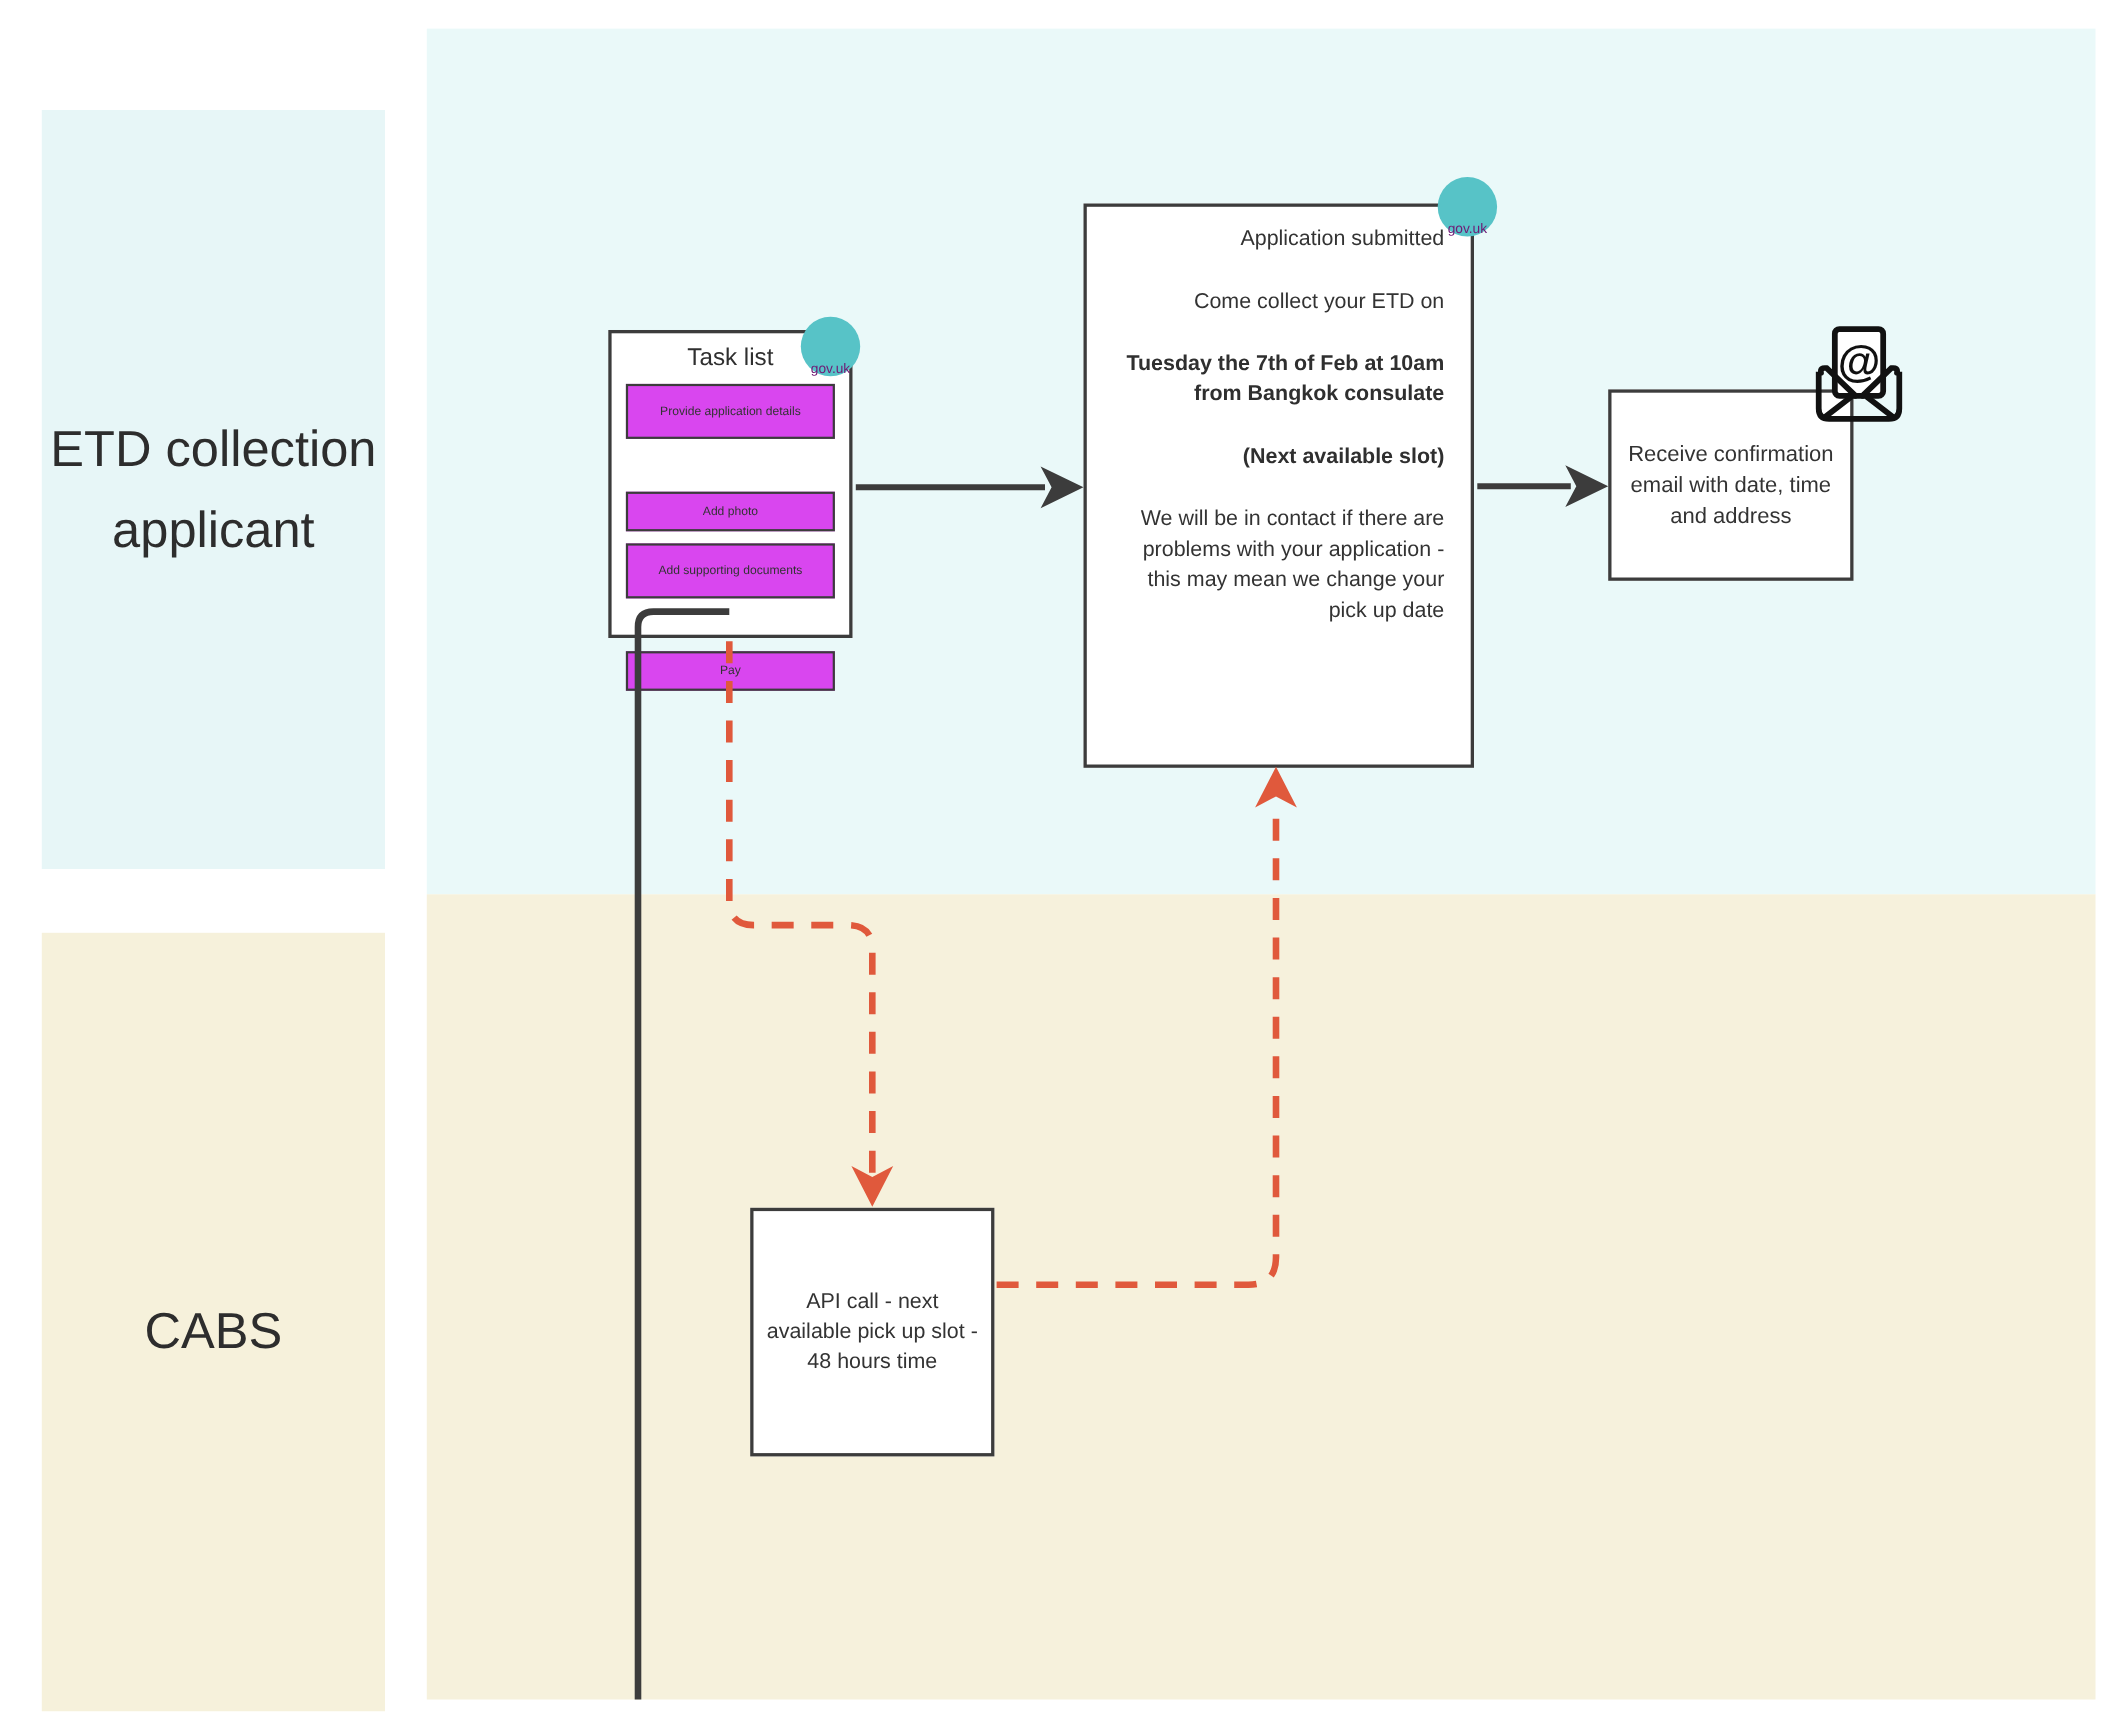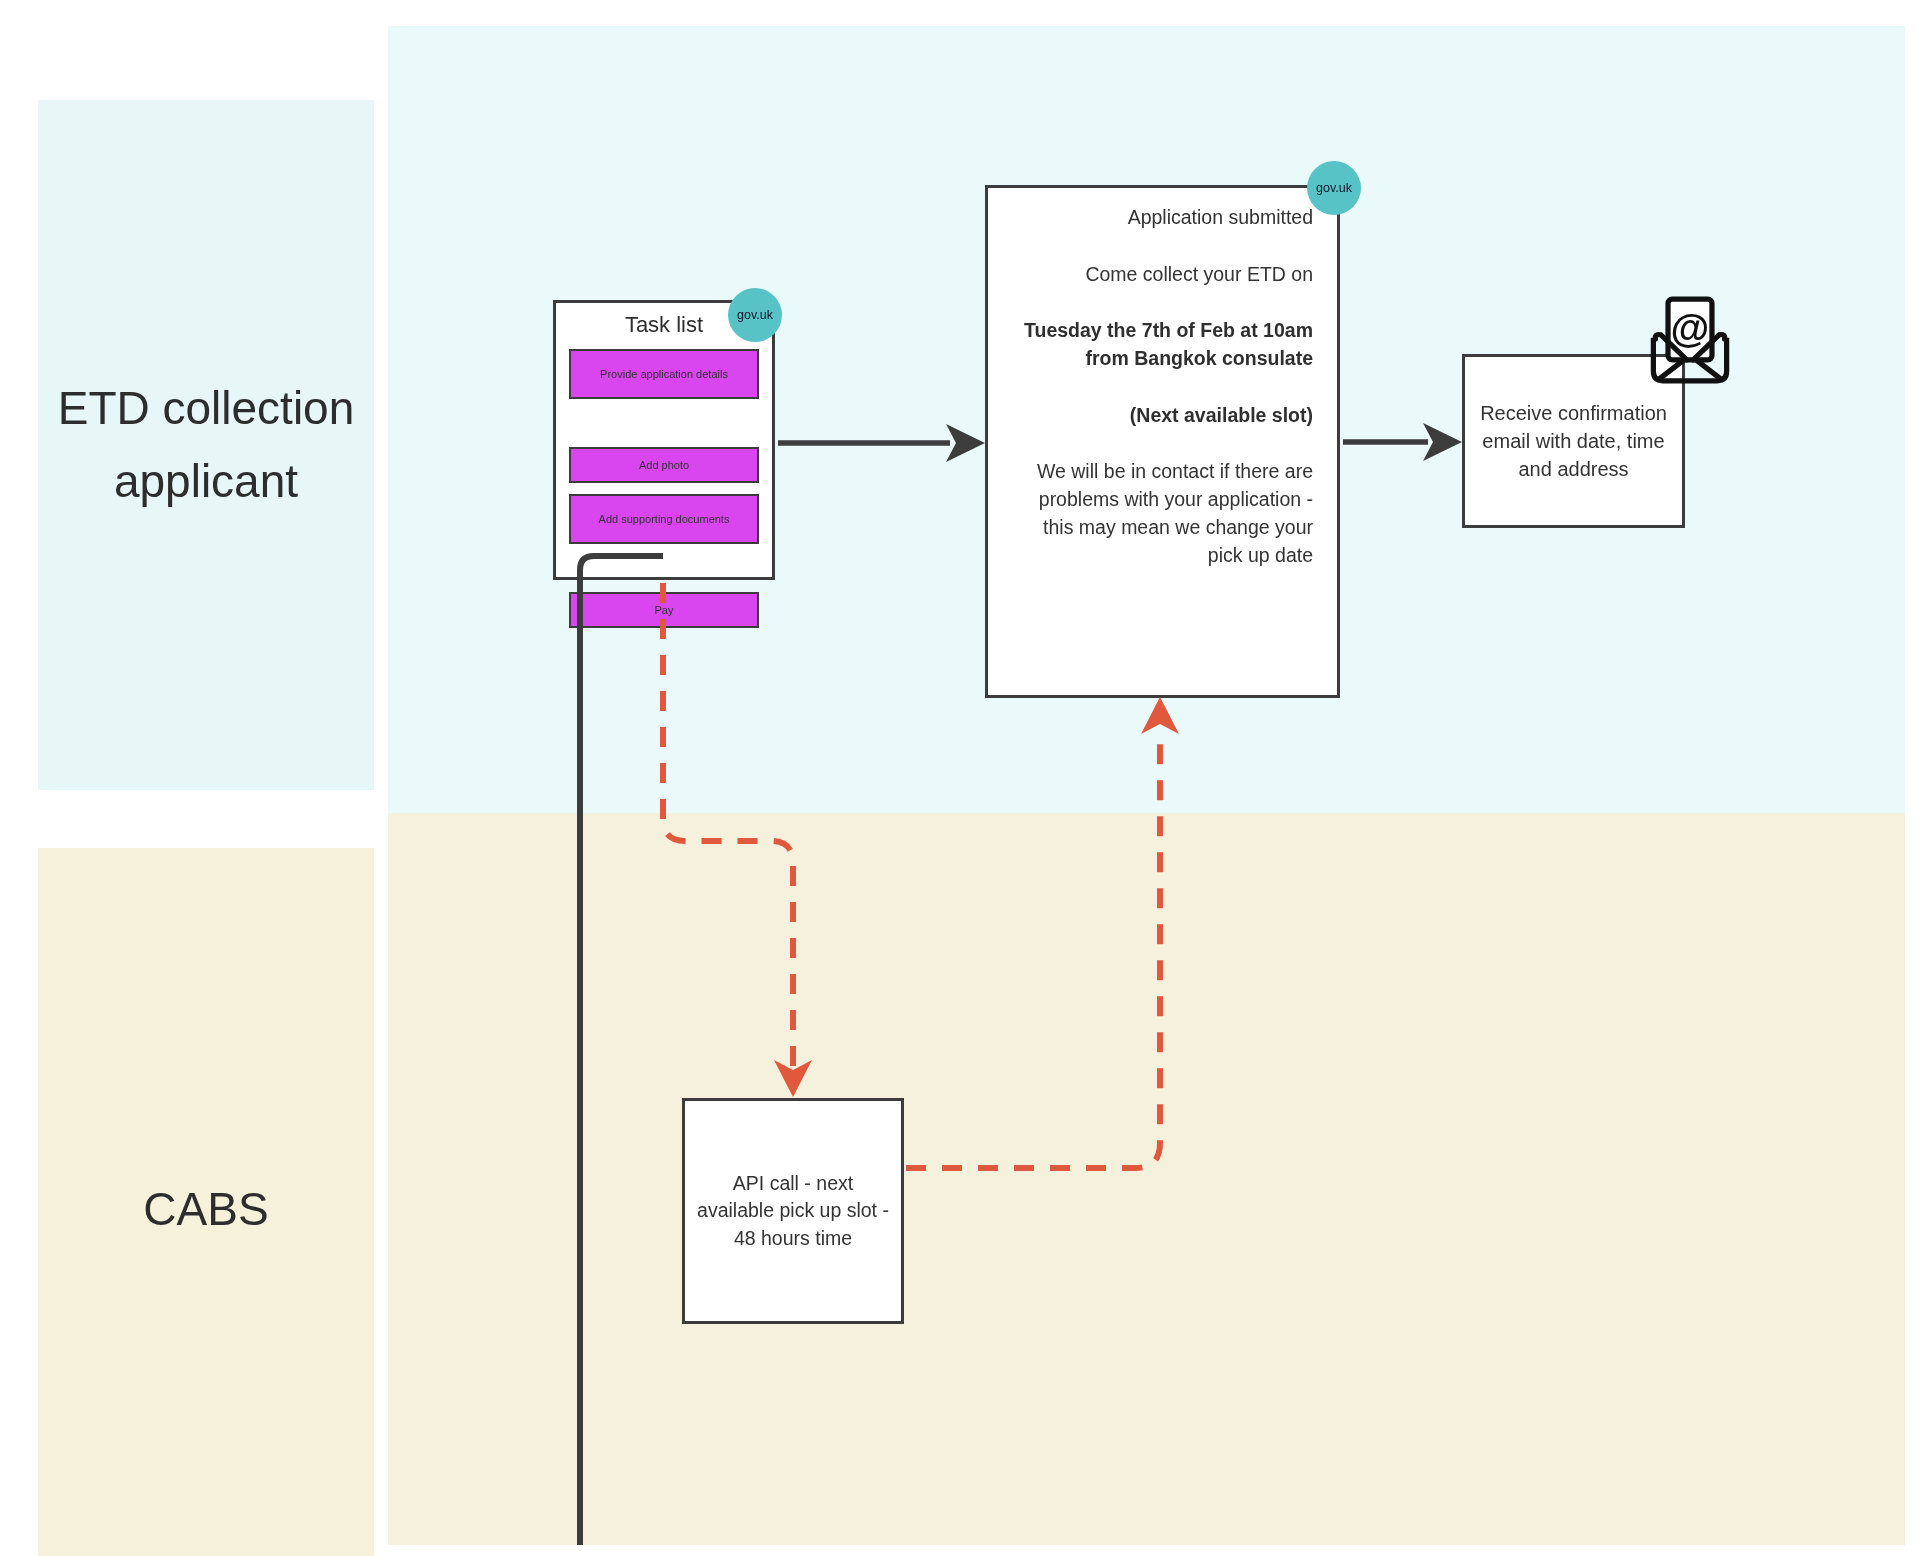--- a/index.html
+++ b/index.html
@@ -8,21 +8,21 @@
     position: relative;
     width: 1932px; height: 1556px;
     background: #ffffff;
     font-family: "Liberation Sans", sans-serif;
     color: #333333;
     overflow: hidden;
   }
   
   .lane-label {
     position: absolute;
-    left: 38px; width: 336px;
+    left: 38px; width: 312px;
     display: flex; align-items: center; justify-content: center;
     text-align: center;
     font-size: 46px; line-height: 1.58; color: #2d2d2d;
   }
   .lane-label.applicant { top: 100px; height: 690px; background: #e7f6f7; }
   .lane-label.cabs      { top: 848px; height: 722px; background: #f6f1db; }
 
   
   .canvas { position: absolute; left: 388px; top: 26px; width: 1517px; height: 1519px; }
   .canvas .zone-applicant { height: 787px; background: #eaf9f9; }
@@ -75,23 +75,23 @@
     display: flex; align-items: center; justify-content: center;
     text-align: center; font-size: 19.5px; line-height: 1.4;
     padding: 8px 12px;
   }
 
   
   .badge {
     position: absolute;
     width: 54px; height: 54px; border-radius: 50%;
     background: #57c3c7;
-    color: #0f172a;
+    color: #701a75;
     font-size: 12.5px;
-    display: flex; align-items: center; justify-content: center;
+    display: flex; align-items: flex-end; justify-content: center;
     z-index: 3;
   }
   .badge.on-task { left: 728px; top: 288px; }
   .badge.on-app  { left: 1307px; top: 161px; }
 
   
   .email-icon {
     position: absolute; left: 1648px; top: 296px;
     width: 84px; height: 90px; z-index: 3;
   }

